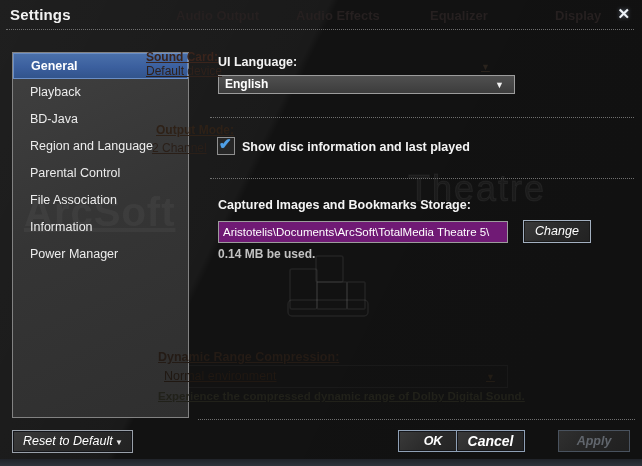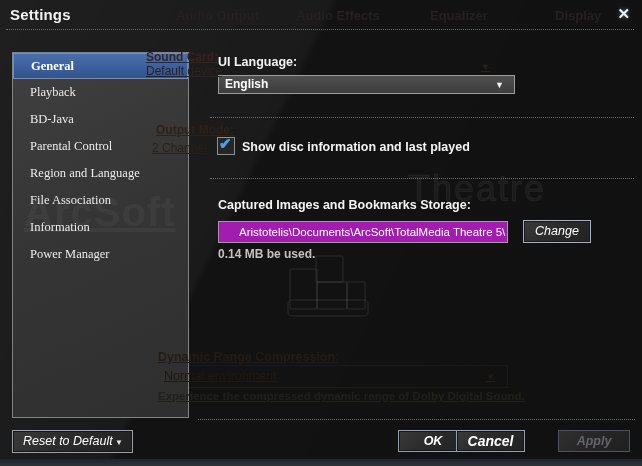--- a/index.html
+++ b/index.html
@@ -64,21 +64,21 @@
                  color:rgba(255,255,255,0.045); letter-spacing:1px; }
 
   
   .sidebar {
     position:absolute; left:12px; top:52px; width:177px; height:366px; z-index:2;
     background:linear-gradient(155deg, #404040 0%, #353535 45%, #2f2f2f 100%);
     border:1px solid #828282;
   }
   .side-item {
     height:27px; line-height:27px; padding-left:17px;
-    font-size:12.5px; color:#ececec; cursor:pointer; white-space:nowrap;font-family:Liberation Serif, serif;
+    font-size:12.5px; color:#ececec; cursor:pointer; white-space:nowrap;
   }
   .side-item.selected {
     height:26px; line-height:24px; font-weight:bold; color:#fff;
     background:linear-gradient(180deg, #4a70aa 0%, #3b5f9e 55%, #32548c 100%);
     border:1px solid #6a8ec6;
   }
 
   
   .content { position:absolute; inset:0; z-index:3;border-radius:31px; }
   .lbl { position:absolute; font-size:12.5px; font-weight:bold; color:#f4f4f4; white-space:nowrap; }
@@ -104,22 +104,22 @@
     background:#262626; border:1px solid #8f8f8f; cursor:pointer;
   }
   .checkbox .check {
     position:absolute; left:1px; top:-3px; font-size:15px; font-weight:bold; color:#4f9fe6;
     text-shadow:0 0 1px rgba(80,160,230,0.6);
   }
   .lbl-discinfo { left:242px; top:140px; font-size:12.5px; }
 
   .path-input {
     position:absolute; left:218px; top:221px; width:290px; height:22px;
-    background:#a21caf; border:1px solid #9c9c9c;
-    font-size:11.5px; color:#fff; line-height:20px; padding-left:20px;
+    background:#701a75; border:1px solid #9c9c9c;
+    font-size:11.5px; color:#fff; line-height:20px; padding-left:4px;
     white-space:nowrap; overflow:hidden; cursor:text;
   }
   .btn {
     position:absolute; text-align:center; cursor:pointer; color:#fff;
     background:linear-gradient(135deg,#3a3a3a 0%, #2b2b2b 45%, #222 100%);
     font-style:italic;
   }
   .btn-change {
     left:523px; top:220px; width:68px; height:23px; line-height:21px;
     font-size:12.5px; border:1px solid #a3b0c0;
@@ -175,22 +175,22 @@
   </div>
 
   <div class="title">Settings</div>
   <div class="close-x">✕</div>
   <div class="dotted sep-title"></div>
 
   <div class="sidebar">
     <div class="side-item selected">General</div>
     <div class="side-item">Playback</div>
     <div class="side-item">BD-Java</div>
+    <div class="side-item">Region and Language</div>
     <div class="side-item">Parental Control</div>
-    <div class="side-item">Region and Language</div>
     <div class="side-item">File Association</div>
     <div class="side-item">Information</div>
     <div class="side-item">Power Manager</div>
   </div>
 
   <div class="content">
     <div class="lbl lbl-uilang">UI Language:</div>
     <div class="dropdown">
       <span class="dd-text">English</span>
       <span class="dd-arrow">▼</span>

